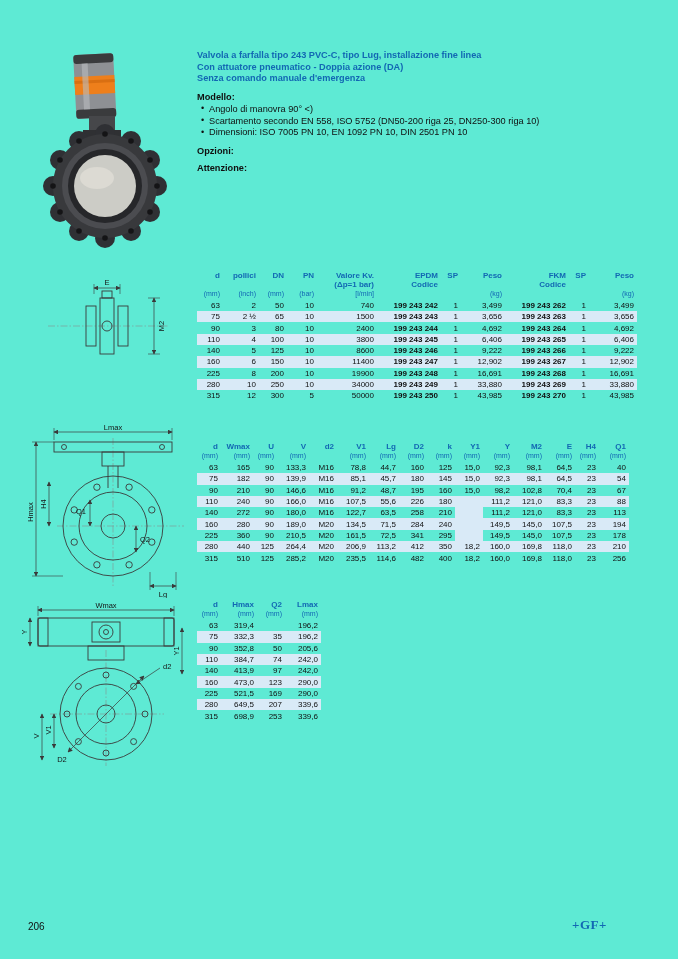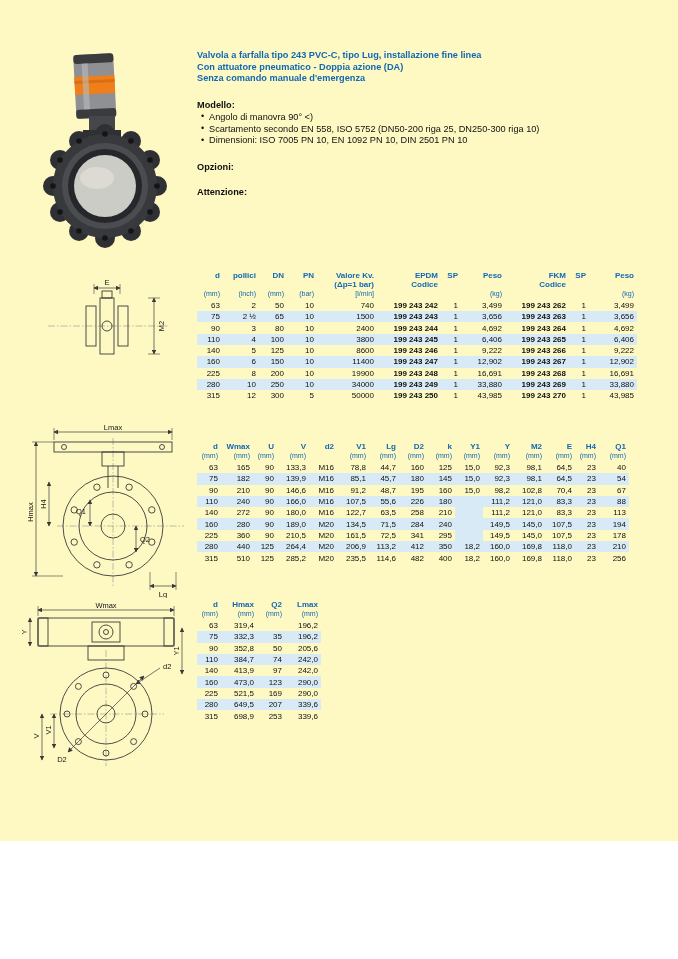--- a/index.html
+++ b/index.html
@@ -3,27 +3,27 @@
 <meta charset="utf-8">
 <style>
   :root{
     --blue:#1268b3;
     --rowblue:#d9eaf7;
     --ink:#101010;
     --line:#3a3a3a;
   }
   *{box-sizing:border-box;}
   html,body{margin:0;padding:0;background:#ffffff;}
-  .page{position:relative;width:678px;height:841px;background:#fef9c3;
+  .page{position:relative;width:678px;height:959px;background:#5eead4;
         font-family:"Liberation Sans",sans-serif;color:var(--ink);overflow:hidden;}
 
   
   .top-text{position:absolute;left:197px;top:50px;width:436px;}
   .title-line{color:var(--blue);font-weight:700;font-size:9.2px;line-height:11.6px;}
-  .section-heading{font-size:9.2px;font-weight:700;margin:15px 0 2px;}
+  .section-heading{font-size:9.2px;font-weight:700;margin:7px 0 2px;}
   .bullets{list-style:none;margin:0;padding:0 0 0 12px;}
   .bullets li{font-size:9.2px;line-height:11.8px;position:relative;}
   .bullets li::before{content:"\2022";position:absolute;left:-8px;top:-0.5px;}
   .body-text{font-size:9.2px;line-height:11.8px;margin:0;}
 
   
   .photo{position:absolute;left:33px;top:50px;width:150px;height:200px;}
 
   
   .drawing{position:absolute;}

